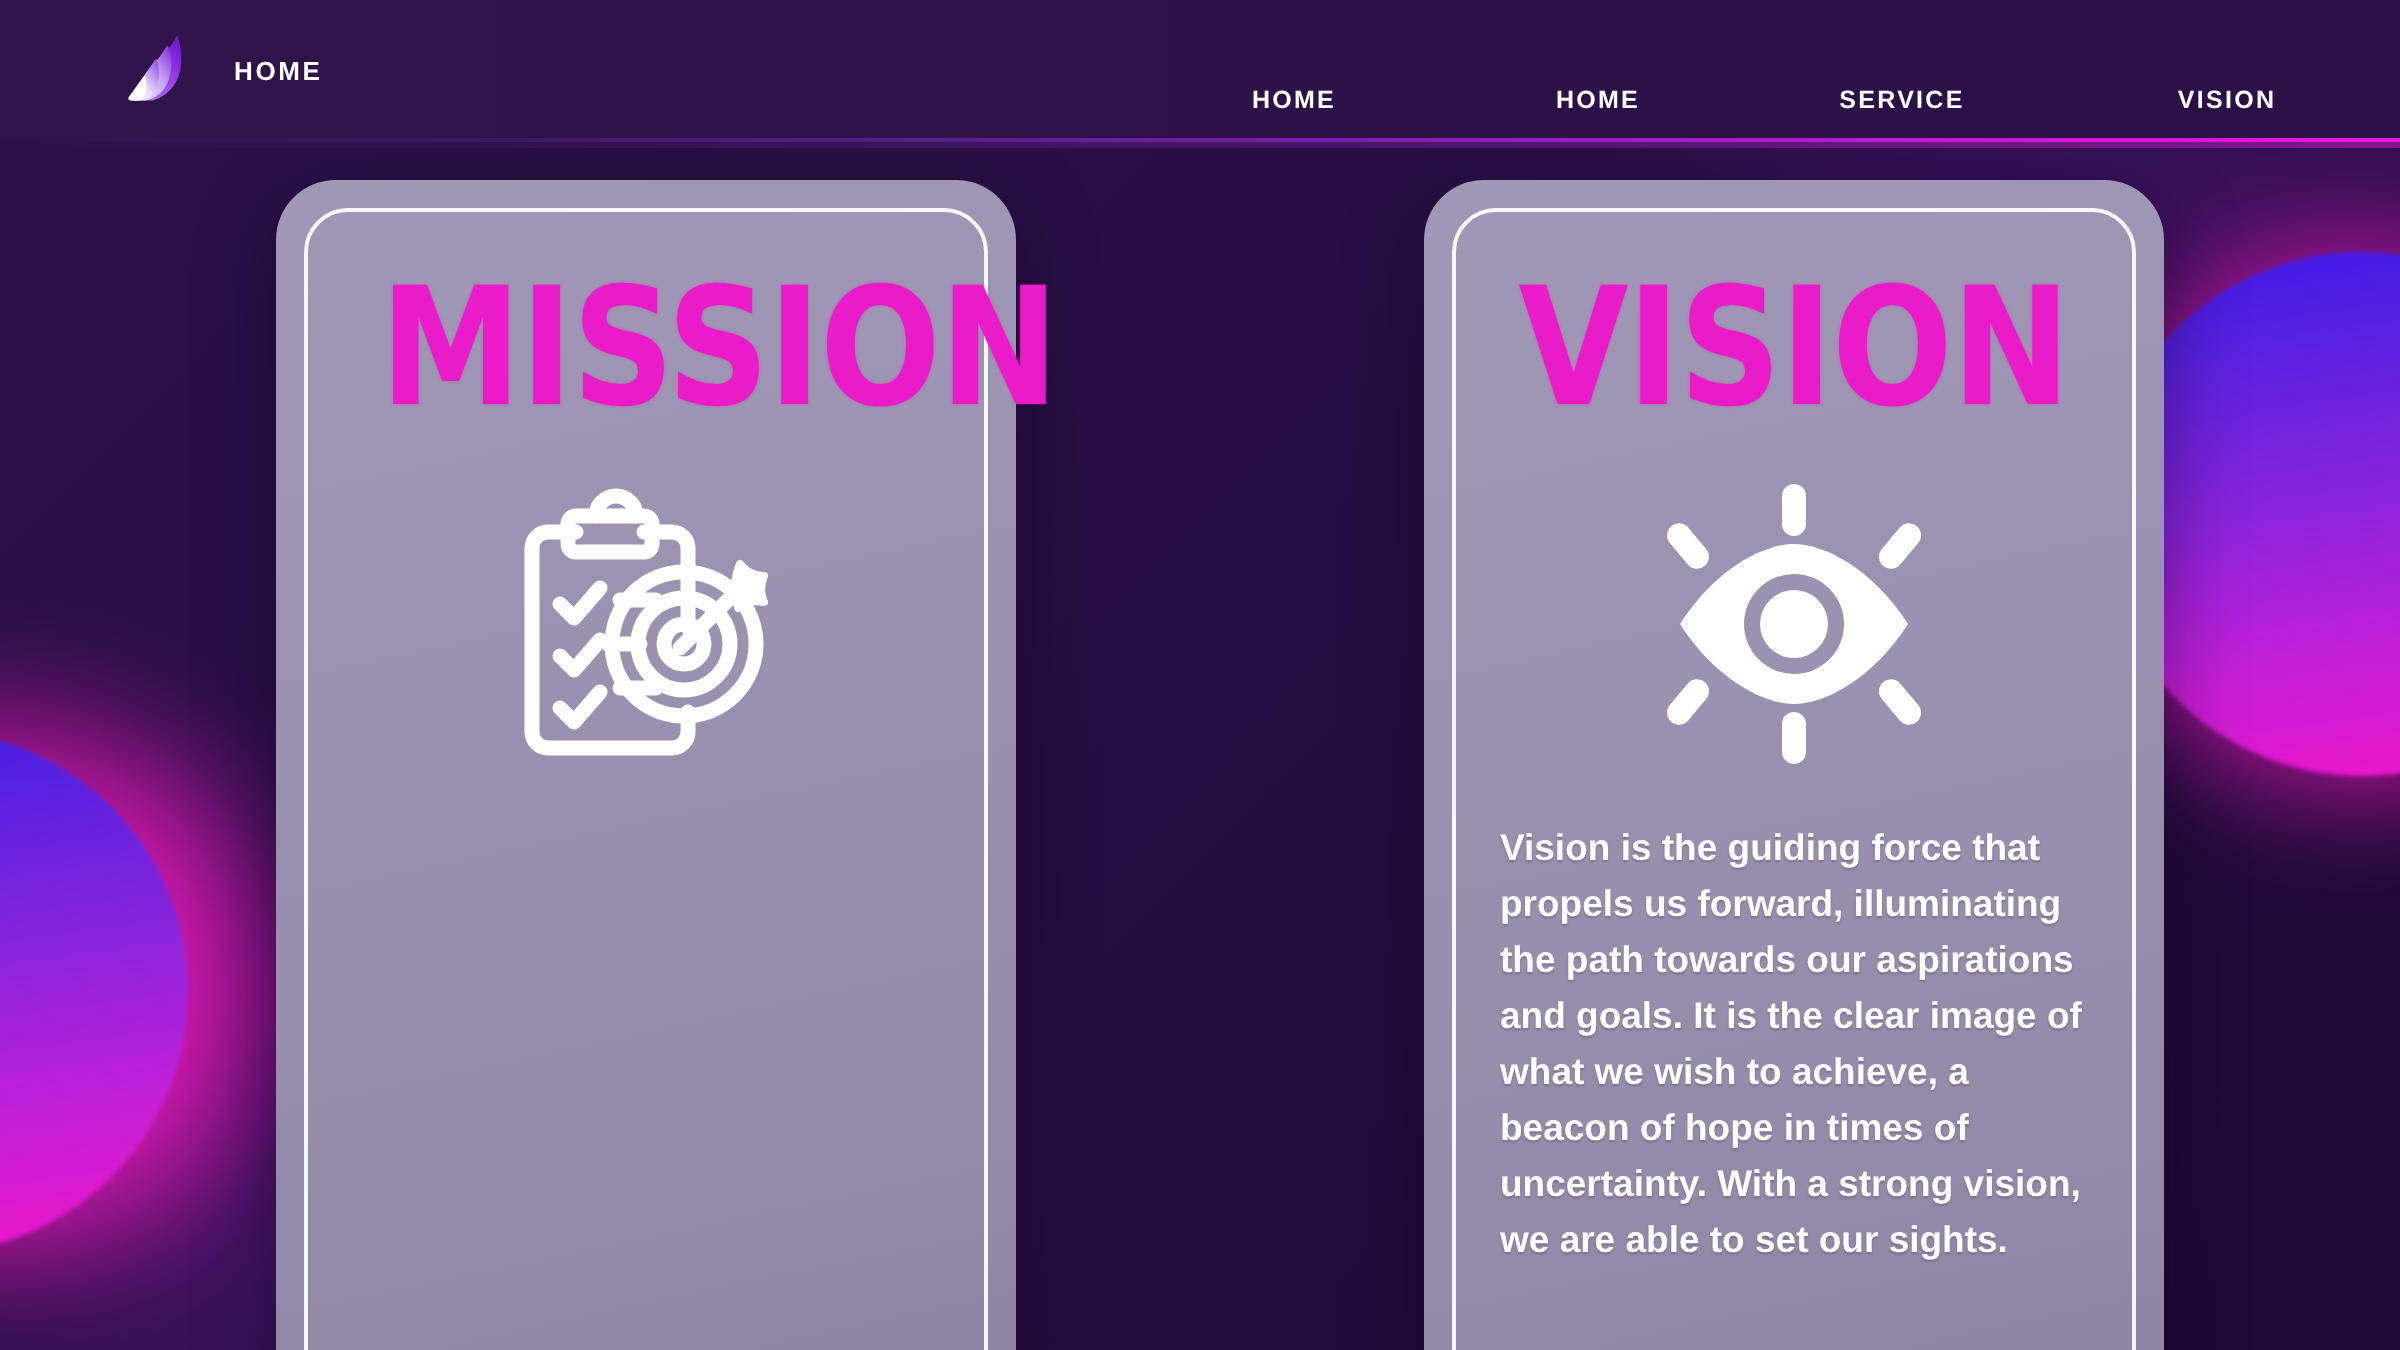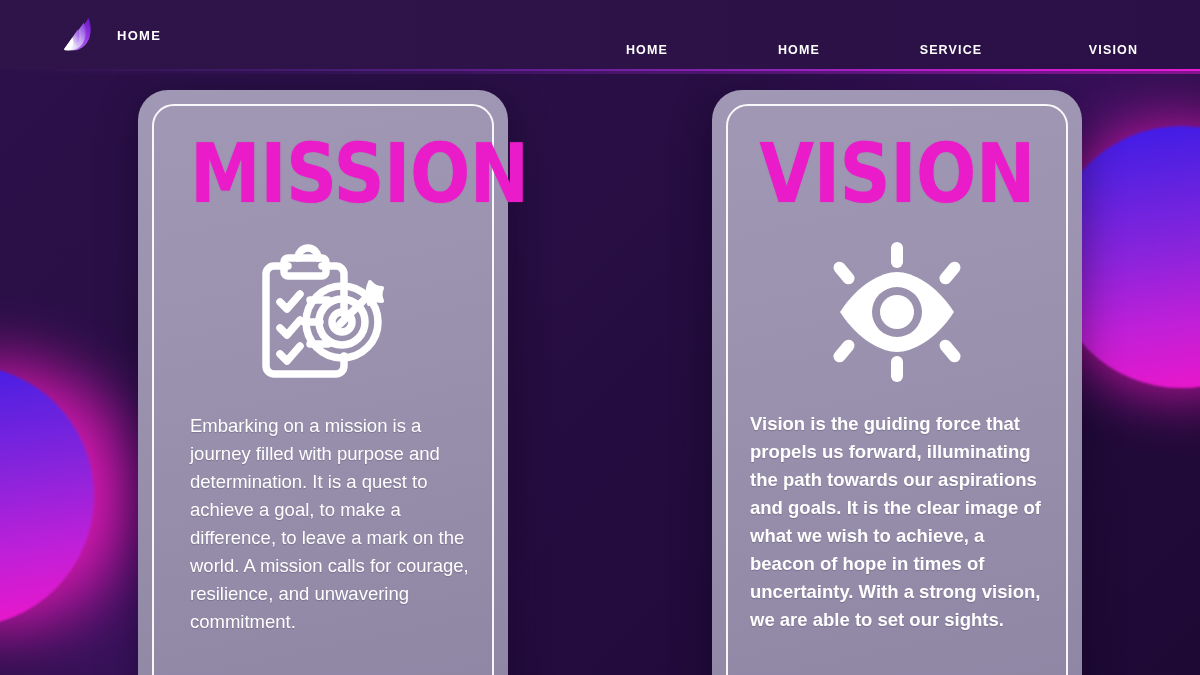--- a/index.html
+++ b/index.html
@@ -268,21 +268,20 @@
               <circle cx="98" cy="78" r="36"></circle>
               <circle cx="98" cy="78" r="23"></circle>
               <circle cx="98" cy="78" r="10"></circle>
 
               <path d="M96 80 L129 47"></path>
               <path d="M126 38 C129 42 133 44 138 44 C136 49 136 53 138 57 C133 56 128 57 125 60 C124 53 122 47 126 38 Z" fill="#ffffff" stroke-width="4"></path>
             </g>
           </svg>
         </div>
 
-        <div class="card-text">Embarking on a mission is a journey filled with purpose and determination. It is a quest to achieve a goal, to make a difference, to leave a mark on the world. A mission calls for courage, resilience, and unwavering commitment.</div>
       </div>
     </div>
 
     <div class="card right">
       <div class="card-inner-border"></div>
       <div class="card-body">
         <div class="card-title">VISION</div>
 
         <div class="card-icon-wrap">
           <svg width="150" height="140" viewBox="0 0 150 140">

